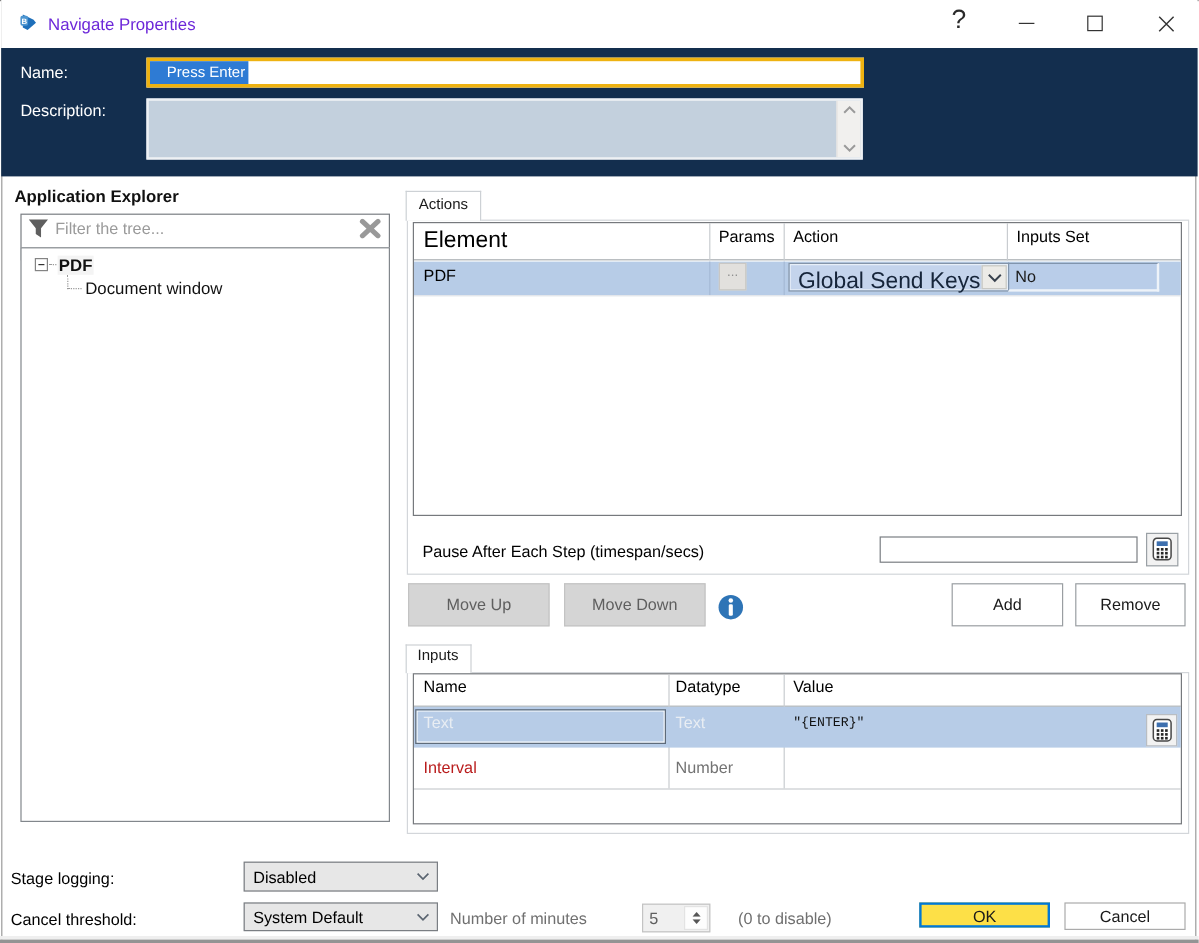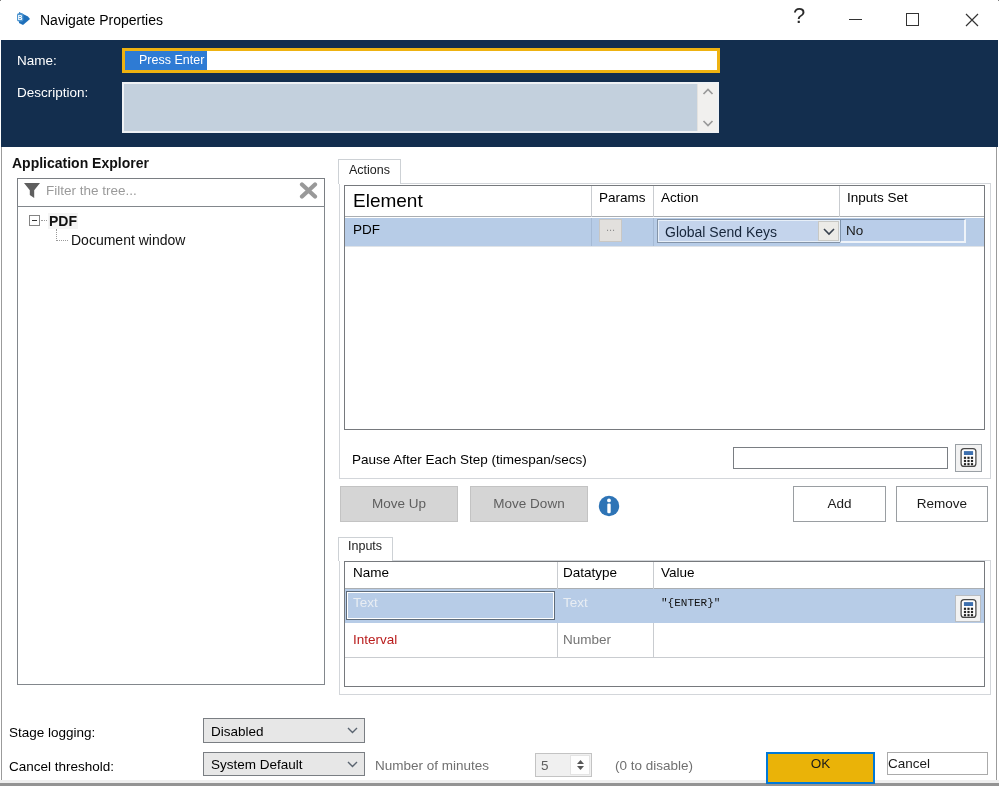--- a/index.html
+++ b/index.html
@@ -16,21 +16,21 @@
   <div class="abs" style="left:996px;top:1px;width:1px;height:782px;background:#9b9b9b;"></div>
   <div class="abs" style="left:0;top:780px;width:999px;height:3px;background:#efefef;"></div>
   <div class="abs" style="left:0;top:783px;width:999px;height:3px;background:#949494;"></div>
 
   <div class="abs" style="left:1px;top:0;width:997px;height:40px;background:#fff;"></div>
   <svg class="abs" style="left:15px;top:10px;" width="17" height="17" viewBox="0 0 17 17">
     <path d="M4 2 L13 6.5 L15 9 L8 15 L4 13 Z" fill="#1e6fba"></path>
     <rect x="2" y="3.2" width="6.4" height="8.2" rx="1.6" fill="#4d95d0"></rect>
     <text x="5.2" y="9.6" font-size="6.5" font-weight="bold" fill="#fff" text-anchor="middle">B</text>
   </svg>
-  <div class="abs" style="left:40px;top:12px;font-size:14px;color:#000000;">Navigate Properties</div>
+  <div class="abs" style="left:40px;top:12px;font-size:14px;color:#6d28d9;">Navigate Properties</div>
   <div class="abs" style="left:793px;top:3px;font-size:22px;color:#2a2a2a;">?</div>
   <div class="abs" style="left:849px;top:19px;width:13px;height:1px;background:#333;"></div>
   <div class="abs" style="left:906px;top:13px;width:13px;height:13px;border:1px solid #333;"></div>
   <svg class="abs" style="left:965px;top:13px;" width="14" height="14" viewBox="0 0 14 14">
     <path d="M1 1 L13 13 M13 1 L1 13" stroke="#333" stroke-width="1.2"></path>
   </svg>
 
   <div class="abs" style="left:1px;top:40px;width:997px;height:107px;background:#132e4e;"></div>
   <div class="abs" style="left:17px;top:53px;font-size:13.5px;color:#fff;">Name:</div>
   <div class="abs" style="left:122px;top:48px;width:598px;height:25px;background:#fff;border:3px solid #eeb211;">
@@ -84,21 +84,21 @@
     <div style="position:absolute;left:308px;top:0;width:1px;height:31px;background:#c9ccd0;"></div>
     <div style="position:absolute;left:494px;top:0;width:1px;height:31px;background:#c9ccd0;"></div>
 
     <div style="position:absolute;left:0;top:32px;width:639px;height:28px;background:#b7cce7;"></div>
     <div style="position:absolute;left:246px;top:32px;width:1px;height:28px;background:#a5bad5;"></div>
     <div style="position:absolute;left:308px;top:32px;width:1px;height:28px;background:#a5bad5;"></div>
     <div style="position:absolute;left:0;top:60px;width:639px;height:1px;background:#dfe3e8;"></div>
     <div style="position:absolute;left:8px;top:36px;font-size:13.5px;">PDF</div>
     <div style="position:absolute;left:254px;top:33px;width:23px;height:23px;background:#e2e0dd;border:1px solid #c9c7c4;color:#8f8f8f;font-size:11px;text-align:center;line-height:15px;">...</div>
     <div style="position:absolute;left:312px;top:33px;width:184px;height:24px;background:#c4d4ec;border:1px solid #8494a8;box-shadow:inset 0 0 0 1px rgba(235,242,250,0.9);">
-      <span style="position:absolute;left:7px;top:4px;font-size:14px;color:#16253a;">Global Send Keys</span>
+      <span style="position:absolute;left:7px;top:4px;font-size:19px;color:#16253a;">Global Send Keys</span>
       <div style="position:absolute;right:1px;top:1px;width:21px;height:20px;background:#ecebe7;border:1px solid #c8c8c4;">
         <svg style="position:absolute;left:4px;top:6px;" width="12" height="8" viewBox="0 0 12 8">
             <path d="M1 1 L6 6 L11 1" stroke="#39424e" stroke-width="1.6" fill="none"></path>
           </svg>
       </div>
     </div>
     <div style="position:absolute;left:495px;top:33px;width:126px;height:24px;background:#b9cde9;border-top:1px solid #8094ac;border-left:1px solid #8094ac;border-right:2px solid #eef3f9;border-bottom:2px solid #eef3f9;">
       <span style="position:absolute;left:5px;top:3px;font-size:13.5px;color:#1a1a1a;">No</span>
     </div>
   </div>
@@ -193,15 +193,15 @@
     <div style="position:absolute;right:1px;top:1px;width:20px;height:20px;background:#fdfdfd;border:1px solid #e3e3e3;">
       <svg style="position:absolute;left:6px;top:4px;" width="7" height="4" viewBox="0 0 7 4">
           <path d="M3.5 0 L7 4 H0 Z" fill="#555"></path>
         </svg>
       <svg style="position:absolute;left:6px;bottom:4px;" width="7" height="4" viewBox="0 0 7 4">
           <path d="M3.5 4 L0 0 H7 Z" fill="#555"></path>
         </svg>
     </div>
   </div>
   <div class="abs" style="left:615px;top:758px;font-size:13.5px;color:#707070;">(0 to disable)</div>
-  <div class="abs" style="left:766px;top:752px;width:109px;height:32px;background:#eab308;border:2px solid #0078d7;color:#1a1a1a;font-size:13.5px;text-align:center;line-height:19px;">OK</div>
-  <div class="abs" style="left:887px;top:752px;width:101px;height:23px;background:#fff;border:1px solid #ababab;color:#1a1a1a;font-size:13.5px;line-height:21px;">Cancel</div>
+  <div class="abs" style="left:766px;top:752px;width:109px;height:21px;background:#fde047;border:2px solid #0078d7;color:#1a1a1a;font-size:13.5px;text-align:center;line-height:19px;">OK</div>
+  <div class="abs" style="left:887px;top:752px;width:101px;height:23px;background:#fff;border:1px solid #ababab;color:#1a1a1a;font-size:13.5px;text-align:center;line-height:21px;">Cancel</div>
 </div>
 
 </body></html>

